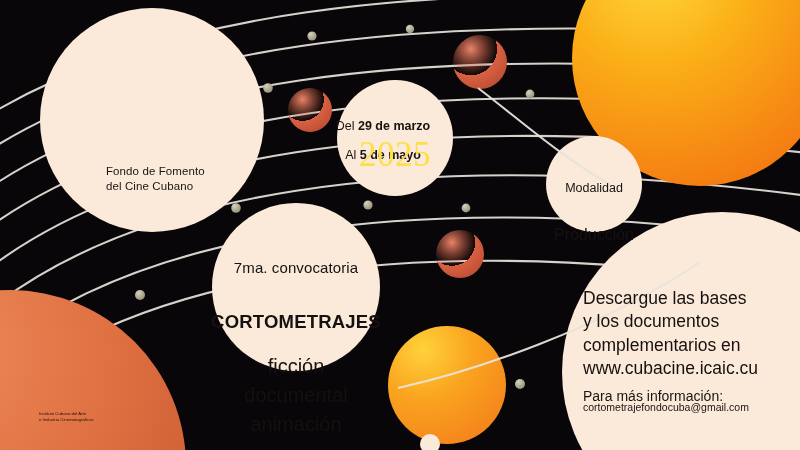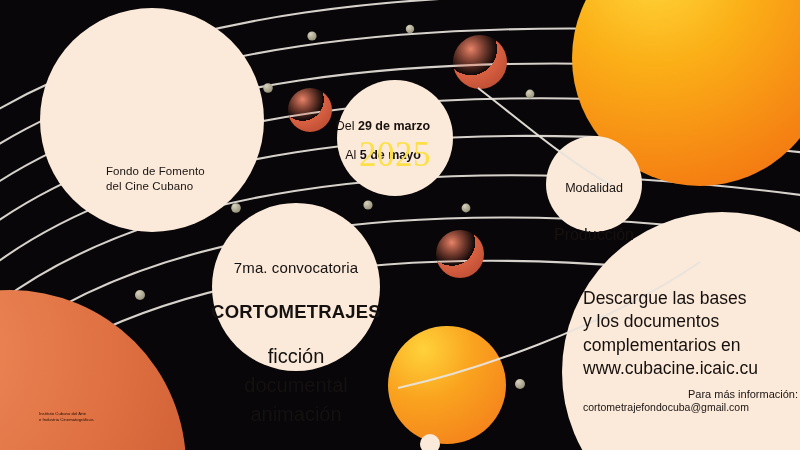--- a/index.html
+++ b/index.html
@@ -62,32 +62,32 @@
   #modalidad .m1 { font-size: 12.5px; }
   #modalidad .m2 { font-size: 16px; margin-top: 11px; }
 
   
   #center-bubble {
     left: 206px; top: 240px; width: 180px;
     text-align: center; color: #141110;
   }
   #center-bubble .cb-1 { font-size: 15px; letter-spacing: .1px; }
   #center-bubble .cb-2 {
-    font-size: 18.5px; font-weight: 700; letter-spacing: .2px; margin-top: 6px;
+    font-size: 18.5px; font-weight: 700; letter-spacing: .2px; margin-top: 16px;
   }
   #center-bubble .cb-3 { font-size: 20px; line-height: 1.45; }
 
   
   #info-main {
     left: 583px; top: 287px; width: 215px;
     font-size: 17.5px; line-height: 1.33; color: #16100e;
   }
   #info-small-label {
     left: 583px; top: 388px; width: 215px;
-    font-size: 11px; color: #1a1412; text-align: right;
+    font-size: 14px; color: #1a1412;
   }
   #info-email {
     left: 583px; top: 401px; width: 220px;
     font-size: 10.5px; color: #1a1412;
   }
 
   
   #icaic-wordmark { left: 39px; top: 360px; width: 80px; height: 50px; }
   #icaic-tagline {
     left: 39px; top: 411px; width: 90px;

